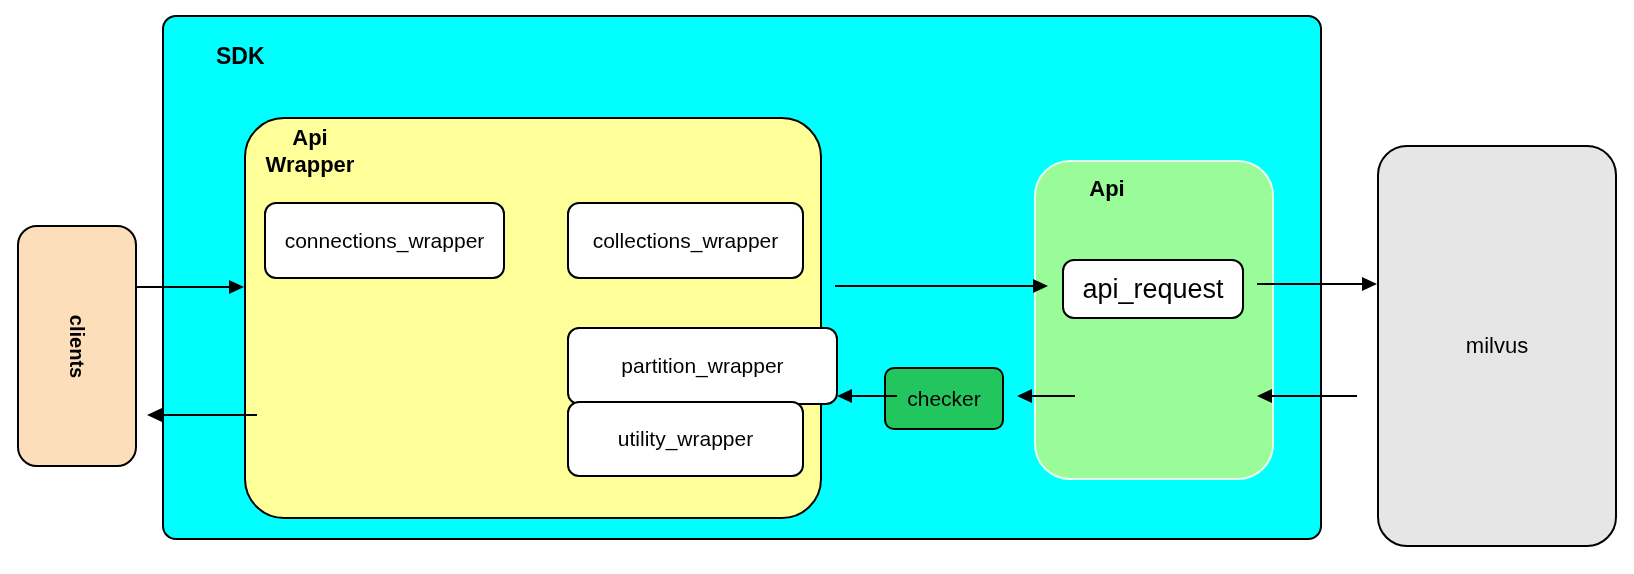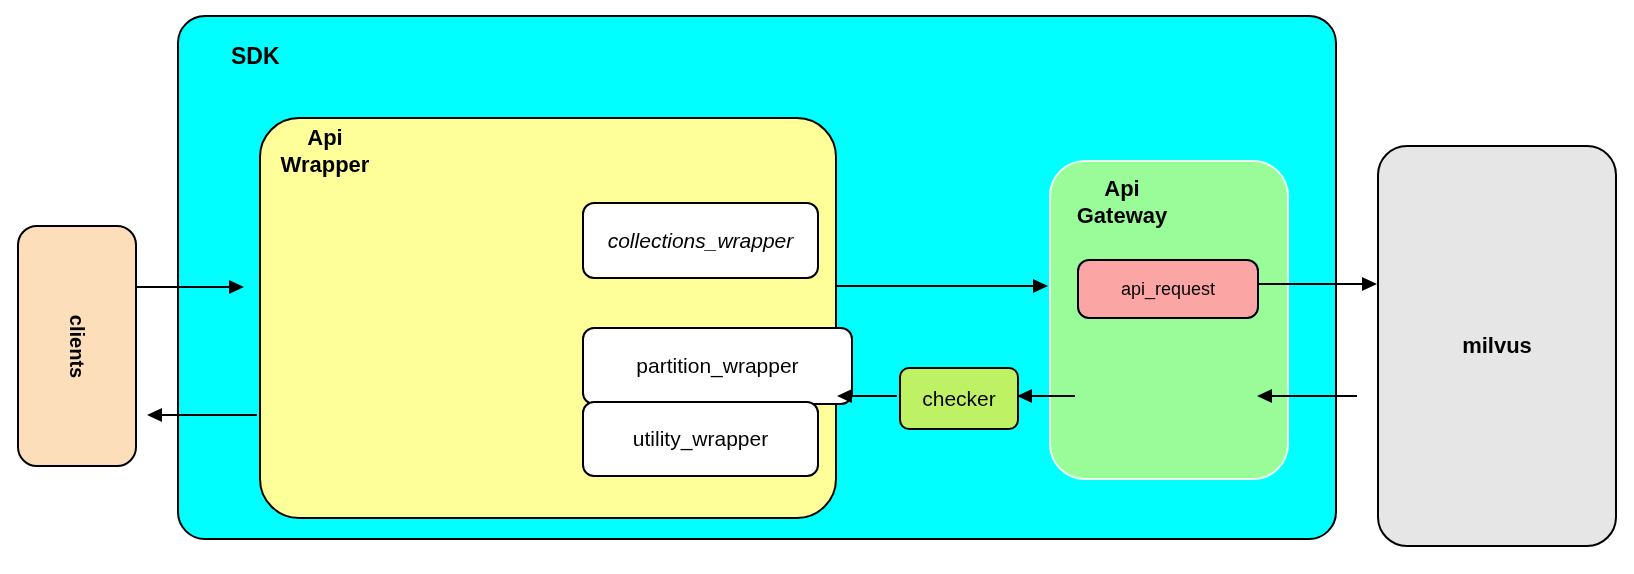--- a/index.html
+++ b/index.html
@@ -13,70 +13,70 @@
 
   
   .clients {
     left:17px; top:225px; width:120px; height:242px;
     border-radius:20px; background:#FCDEBA;
     display:flex; align-items:center; justify-content:center;
   }
   .vtext { transform:rotate(90deg); font-weight:bold; font-size:20px; white-space:nowrap; }
 
   
-  .sdk { left:177px; top:15px; width:1160px; height:525px; border-radius:28px; background:#00FFFF; }
+  .sdk { left:162px; top:15px; width:1160px; height:525px; border-radius:14px; background:#00FFFF; }
   .sdk-label { position:absolute; left:52px; top:26px; font-weight:bold; font-size:23px; }
 
   
   .api-wrapper {
     position:absolute; left:80px; top:100px; width:578px; height:402px;
     border-radius:40px; background:#FFFF99; border:2px solid #000000; box-sizing:border-box;
   }
   .aw-label { position:absolute; left:0px; top:5px; width:128px; text-align:center;
     font-weight:bold; font-size:22px; line-height:27px; }
 
   .wbox {
     position:absolute; background:#ffffff; border:2px solid #000000; box-sizing:border-box;
     border-radius:12px; display:flex; align-items:center; justify-content:center; font-size:21px;
   }
   .wb-r1c1 { left:18px;  top:83px;  width:241px; height:77px; }
-  .wb-r1c2 { left:321px; top:83px;  width:237px; height:77px;font-style:italic; }
+  .wb-r1c2 { left:321px; top:83px;  width:237px; height:77px; }
   .wb-r2c1 { left:18px;  top:182px; width:241px; height:78px; }
   .wb-r2c2 { left:321px; top:182px; width:271px; height:78px;margin-top:26px; }
   .wb-r3c1 { left:18px;  top:282px; width:241px; height:76px; }
   .wb-r3c2 { left:321px; top:282px; width:237px; height:76px; }
 
   
   .checker {
     position:absolute; left:720px; top:350px; width:120px; height:63px;
-    background:#bef264; border:2px solid #000000; box-sizing:border-box; border-radius:10px;
+    background:#22c55e; border:2px solid #000000; box-sizing:border-box; border-radius:10px;
     display:flex; align-items:center; justify-content:center; font-size:21px;
   }
 
   
   .api-gateway {
     position:absolute; left:870px; top:143px; width:240px; height:320px;
     border-radius:36px; background:#99FC99; border:2px solid #E6FFE6; box-sizing:border-box;
   }
   .ag-label { position:absolute; left:0px; top:13px; width:142px; text-align:center;
     font-weight:bold; font-size:22px; line-height:27px; }
   .gw-box {
     position:absolute; left:26px; width:182px; height:60px;
-    background:#fca5a5; border:2px solid #000000; box-sizing:border-box; border-radius:12px;
-    display:flex; align-items:center; justify-content:center; font-size:18px;
+    background:#ffffff; border:2px solid #000000; box-sizing:border-box; border-radius:12px;
+    display:flex; align-items:center; justify-content:center; font-size:27px;
   }
   .gw-request  { top:97px; }
   .gw-response { top:207px; }
 
   
   .milvus {
     left:1377px; top:145px; width:240px; height:402px;
     border-radius:30px; background:#E6E6E6;
     display:flex; align-items:center; justify-content:center;
-    font-weight:bold; font-size:22px;
+    font-weight:normal; font-size:22px;
   }
 
   
   .aline { position:absolute; background:#000000; height:2px; }
   .ahead-r { position:absolute; width:0; height:0;
     border-top:7px solid transparent; border-bottom:7px solid transparent; border-left:15px solid #000000; }
   .ahead-l { position:absolute; width:0; height:0;
     border-top:7px solid transparent; border-bottom:7px solid transparent; border-right:15px solid #000000; }
 </style>
 </head>
@@ -89,31 +89,31 @@
   </div>
 
   <div class="node sdk">
     <span class="sdk-label">SDK</span>
 
     <div class="api-wrapper">
       <div class="aw-label">
         <div>Api</div>
         <div>Wrapper</div>
       </div>
+      <div class="wbox wb-r1c1">connections_wrapper</div>
       <div class="wbox wb-r1c2">collections_wrapper</div>
       <div class="wbox wb-r2c2">partition_wrapper</div>
       <div class="wbox wb-r3c2">utility_wrapper</div>
     </div>
 
     <div class="checker">checker</div>
 
     <div class="api-gateway">
       <div class="ag-label">
         <div>Api</div>
-        <div>Gateway</div>
       </div>
       <div class="gw-box gw-request">api_request</div>
     </div>
   </div>
 
   <div class="node milvus">milvus</div>
 
   <div>
     <div class="aline" style="left:137px; top:286px; width:92px;"></div>
     <div class="ahead-r" style="left:229px; top:280px;"></div>

